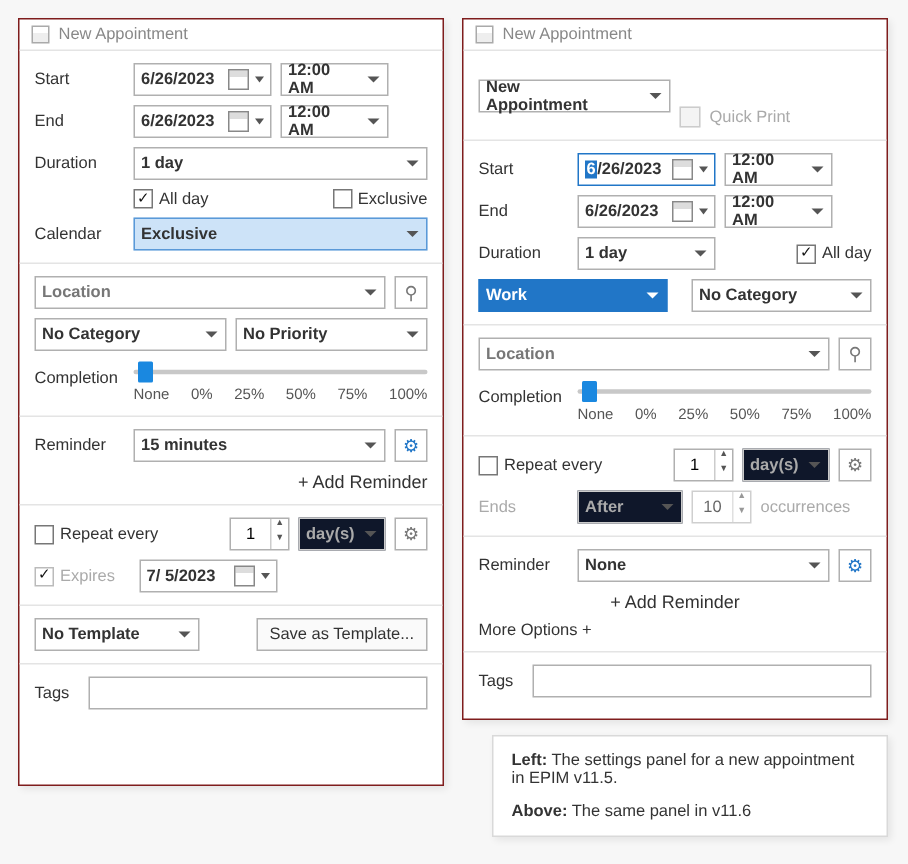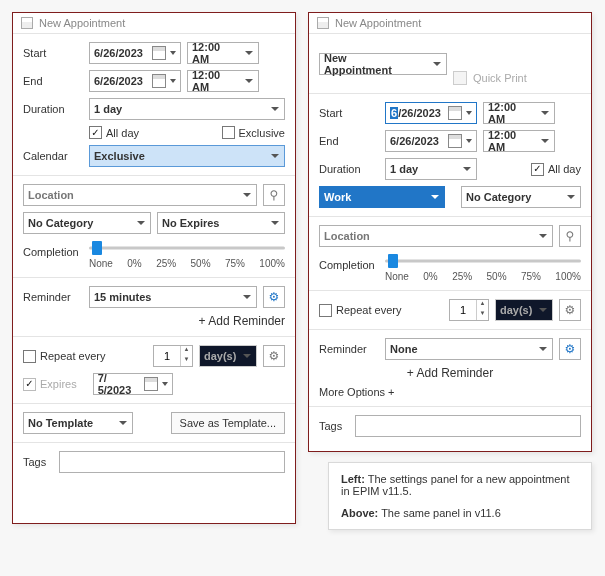--- a/index.html
+++ b/index.html
@@ -230,21 +230,21 @@
         <div class="select" style="flex:1;color:#777">
           <span>Location</span>
         </div>
         <div class="iconbtn gray">⚲</div>
       </div>
       <div class="row">
         <div class="select" style="flex:1">
           <span>No Category</span>
         </div>
         <div class="select" style="flex:1">
-          <span>No Expires</span>
+          <span>No Priority</span>
         </div>
       </div>
 
       <div class="row" style="align-items:flex-start">
         <span class="lbl" style="padding-top:6px">Completion</span>
         <div style="flex:1">
           <div class="sliderwrap">
             <div class="slidertrack"></div>
             <div class="sliderthumb" style="left:4%"></div>
           </div>
@@ -291,21 +291,21 @@
           <span>day(s)</span>
         </div>
         <div class="iconbtn gray">⚙</div>
       </div>
       <div class="row">
         <div class="check disabled">
           <span class="box checked"></span>
             <span>Expires</span>
         </div>
         <div style="width:4px"></div>
-        <div class="date" style="width:80px">
+        <div class="date" style="width:92px">
           <span>7/ 5/2023</span>
             <span class="dateicon"></span>
             <span class="caret"></span>
         </div>
       </div>
 
       <div class="hr"></div>
 
       <div class="row">
         <div class="select" style="width:110px">
@@ -429,20 +429,34 @@
               <div class="arrows">
                 <span>▲</span>
                 <span>▼</span>
               </div>
         </div>
         <div class="select disabled" style="width:58px">
           <span>day(s)</span>
         </div>
         <div class="iconbtn gray">⚙</div>
       </div>
+      <div class="row">
+        <span class="lbl mutetxt">Ends</span>
+        <div class="select disabled" style="width:70px">
+          <span>After</span>
+        </div>
+        <div class="spin" style="opacity:.6">
+          <input value="10" style="">
+              <div class="arrows">
+                <span>▲</span>
+                <span>▼</span>
+              </div>
+        </div>
+        <span class="mutetxt">occurrences</span>
+      </div>
 
       <div class="hr"></div>
 
       <div class="row">
         <span class="lbl">Reminder</span>
         <div class="select" style="flex:1">
           <span>None</span>
         </div>
         <div class="iconbtn">⚙</div>
       </div>

